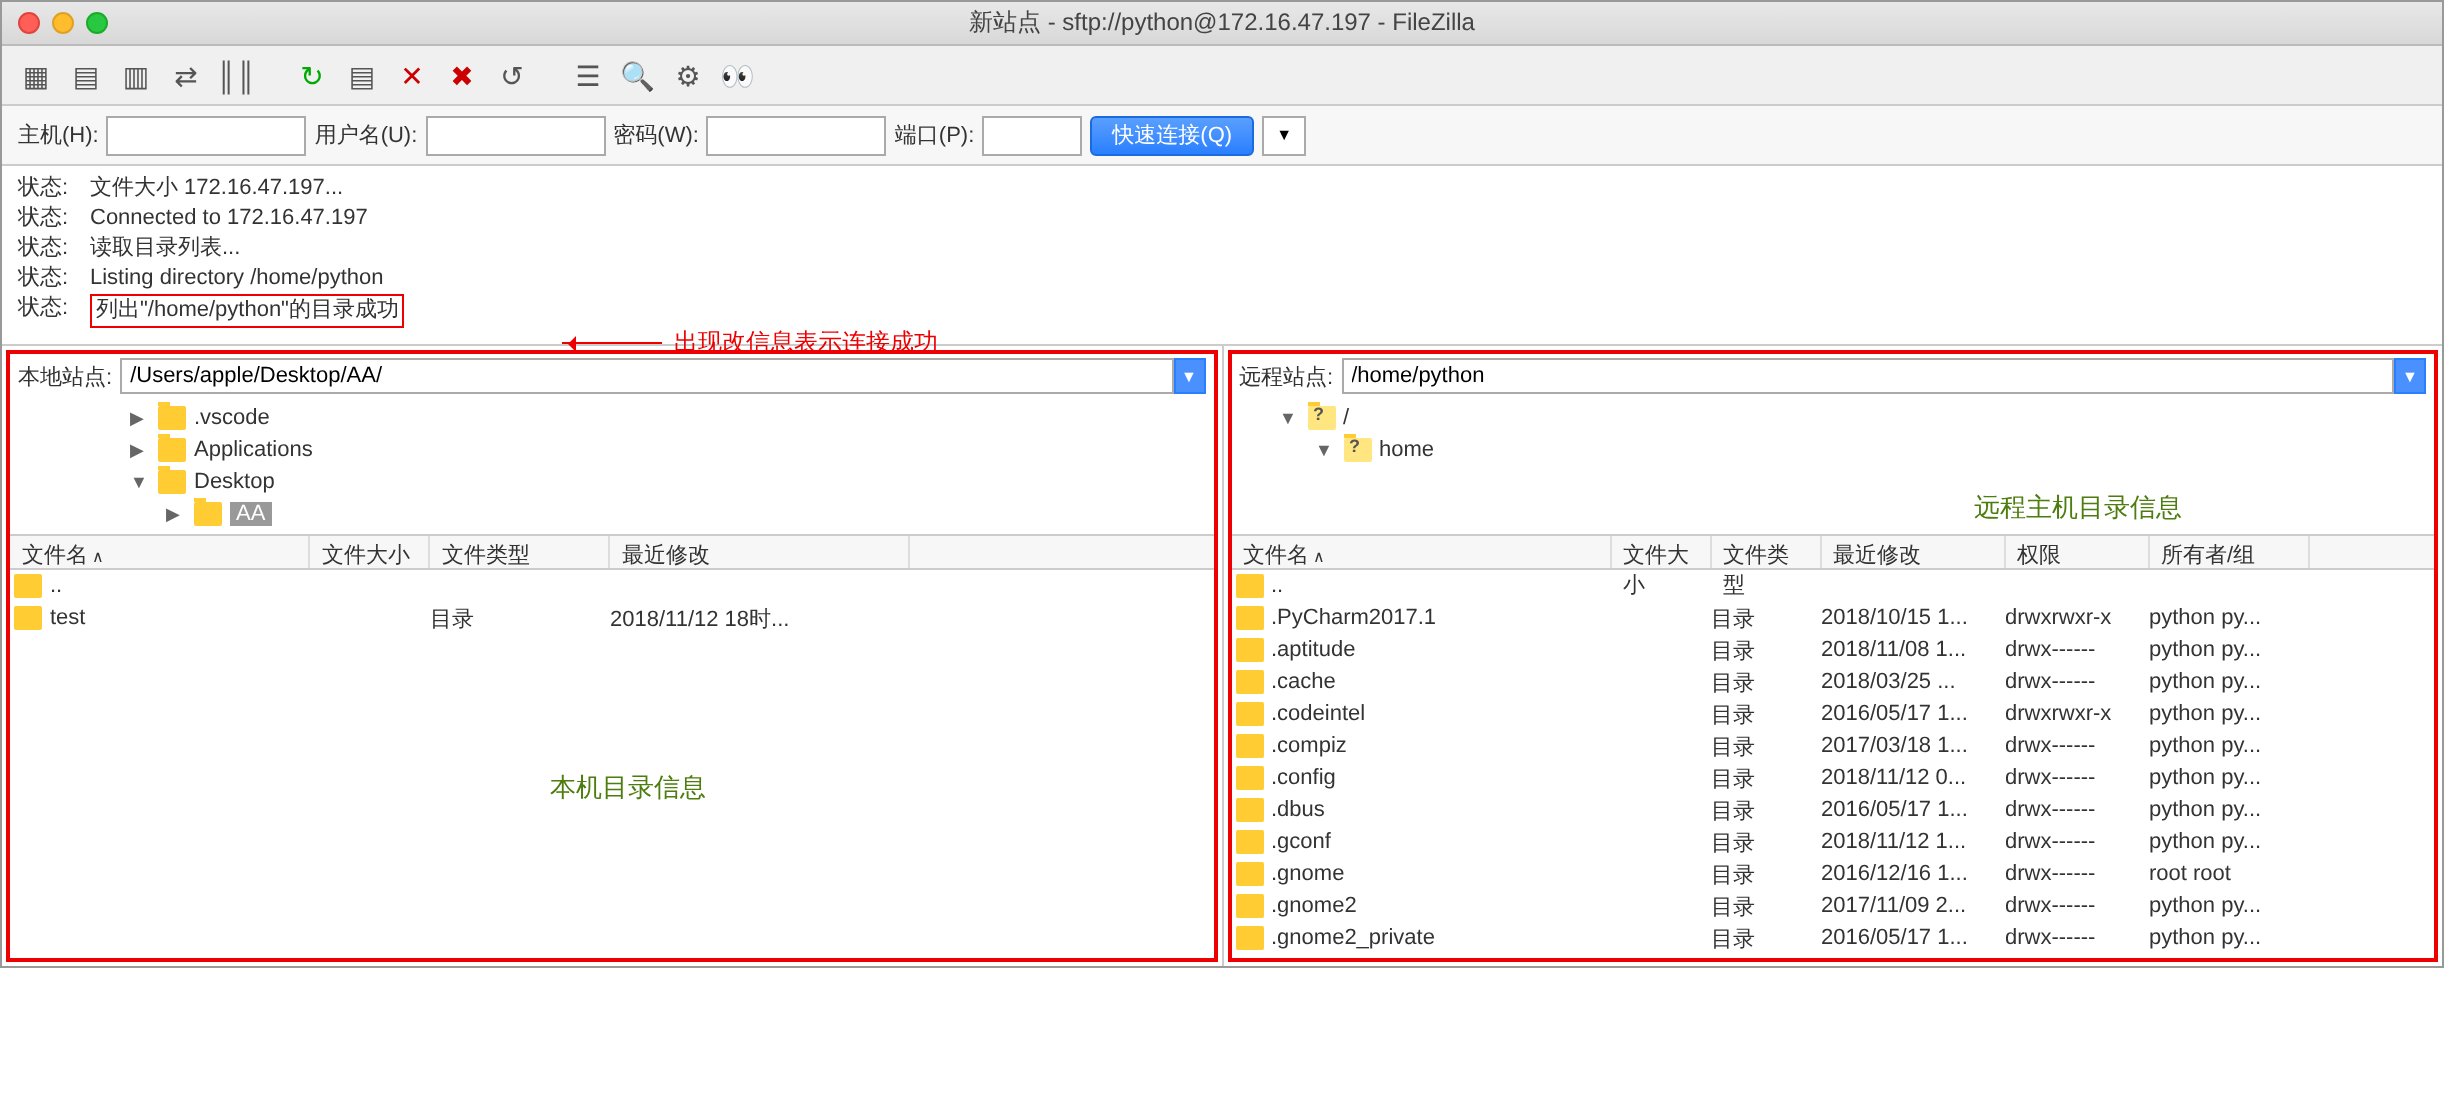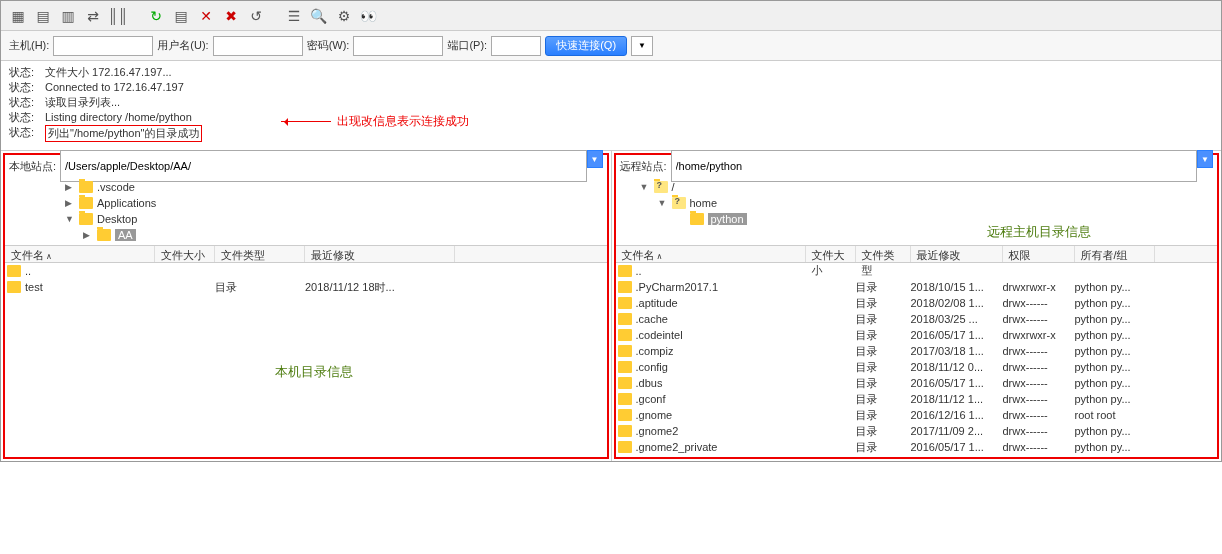--- a/index.html
+++ b/index.html
@@ -17,31 +17,31 @@
 .tsep { width: 10px; }
 .quickbar { height: 30px; background: #f7f7f7; border-bottom: 1px solid #ccc; display: flex; align-items: center; padding: 0 8px; gap: 4px; }
 .quickbar label { font-size: 11px; color: #333; }
 .quickbar input { height: 20px; border: 1px solid #aaa; padding: 0 4px; font-size: 11px; }
 .qbtn { height: 20px; padding: 0 10px; background: linear-gradient(#5a9fff,#2a7fff); color: #fff; border: 1px solid #1a6ae0; border-radius: 3px; font-size: 11px; }
 .ddbtn { height: 20px; width: 22px; border: 1px solid #aaa; background: #fff; font-size: 8px; }
 .log { height: 90px; padding: 4px 8px; position: relative; border-bottom: 1px solid #ccc; }
 .logline { display: flex; gap: 6px; line-height: 15px; }
 .logline .lab { width: 30px; }
 .boxed { border: 1px solid #e00; padding: 0 2px; }
-.annot { position: absolute; color: #e00; font-size: 12px; display: flex; align-items: center; }
+.annot { position: absolute; color: #e00; font-size: 12px; display: flex; align-items: center; margin-top: 28px; }
 .arrow { width: 50px; height: 1px; background: #e00; position: relative; margin-right: 6px; }
 .arrow::before { content: ''; position: absolute; left: -1px; top: -3px; border: 4px solid transparent; border-right-color: #e00; }
 .panels { display: flex; height: 310px; }
 .panel { flex: 1; display: flex; flex-direction: column; position: relative; }
 .panel.left { border-right: 1px solid #ccc; }
 .redbox { border: 2px solid #e00; margin: 2px; }
 .pathbar { height: 22px; display: flex; align-items: center; padding: 0 4px; gap: 4px; }
 .pathbar label { font-size: 11px; }
 .combo { flex: 1; display: flex; }
-.combo input { flex: 1; height: 32px; border: 1px solid #aaa; padding: 0 4px; font-size: 11px; }
+.combo input { flex: 1; height: 18px; border: 1px solid #aaa; padding: 0 4px; font-size: 11px; }
 .combo .cbtn { width: 16px; height: 18px; background: #4a90ff; color: #fff; border: 1px solid #2a7fff; font-size: 8px; display: flex; align-items: center; justify-content: center; }
 .tree { height: 68px; overflow: hidden; padding: 2px 4px; }
 .tnode { display: flex; align-items: center; height: 16px; gap: 4px; font-size: 11px; }
 .tri { width: 10px; font-size: 9px; color: #666; }
 .ficon { width: 14px; height: 12px; background: #fc3; border-radius: 1px; position: relative; }
 .ficon::before { content: ''; position: absolute; top: -2px; left: 0; width: 6px; height: 2px; background: #fc3; }
 .ficon.q { background: #ffe680; }
 .ficon.q::after { content: '?'; position: absolute; left: 3px; top: -1px; font-size: 9px; color: #555; font-weight: bold; }
 .sel { background: #999; color: #fff; padding: 0 3px; }
 .listhead { height: 18px; background: #f7f7f7; border-top: 1px solid #ccc; border-bottom: 1px solid #ccc; display: flex; font-size: 11px; }
@@ -53,20 +53,28 @@
 .frow > div { white-space: nowrap; overflow: hidden; text-overflow: ellipsis; }
 .panelannot { position: absolute; color: #4d7c0f; font-size: 13px; pointer-events: none; }
 .statusbar { height: 18px; border-top: 1px solid #ccc; display: flex; font-size: 11px; }
 .statusbar > div { padding: 2px 6px; }
 .statusbar > div:first-child { flex: 1; border-right: 1px solid #ccc; }
 </style>
 </head>
 <body>
 
 <div class="window">
+  <div class="titlebar">
+    <div class="traffic">
+      <div class="tl r"></div>
+      <div class="tl y"></div>
+      <div class="tl g"></div>
+    </div>
+    <div class="title">新站点 - sftp://python@172.16.47.197 - FileZilla</div>
+  </div>
 
   <div class="toolbar">
     <div class="tbtn">▦</div>
     <div class="tbtn">▤</div>
     <div class="tbtn">▥</div>
     <div class="tbtn">⇄</div>
     <div class="tbtn">║║</div>
     <div class="tsep"></div>
     <div class="tbtn" style="color:#0a0">↻</div>
     <div class="tbtn">▤</div>
@@ -192,25 +200,20 @@
         <div class="tnode" style="padding-left: 20px;">
               <span class="tri">▼</span>
               <span class="ficon q"></span>
               <span>/</span>
             </div>
             <div class="tnode" style="padding-left: 38px;">
               <span class="tri">▼</span>
               <span class="ficon q"></span>
               <span>home</span>
             </div>
-            <div class="tnode" style="padding-left: 56px;">
-              <span class="tri"></span>
-              <span class="ficon "></span>
-              <span class="sel">python</span>
-            </div>
           </div>
         <div class="panelannot" style="right:130px; top:72px">远程主机目录信息</div>
         <div class="listhead" id="rhead">
             <div style="width: 190px;">文件名<span class="sortcaret">∧</span></div>
             <div style="width: 50px;">文件大小</div>
             <div style="width: 55px;">文件类型</div>
             <div style="width: 92px;">最近修改</div>
             <div style="width: 72px;">权限</div>
             <div style="width: 80px;">所有者/组</div>
           </div>
@@ -228,21 +231,21 @@
               <div style="width:50px"></div>
               <div style="width:55px">目录</div>
               <div style="width:92px">2018/10/15 1...</div>
               <div style="width:72px">drwxrwxr-x</div>
               <div style="width:80px">python py...</div>
             </div>
             <div class="frow">
               <div style="width:190px;display:flex;align-items:flex-start"><span class="ficon ic"></span>.aptitude</div>
               <div style="width:50px"></div>
               <div style="width:55px">目录</div>
-              <div style="width:92px">2018/02/08 1...</div>
+              <div style="width:92px">2018/11/08 1...</div>
               <div style="width:72px">drwx------</div>
               <div style="width:80px">python py...</div>
             </div>
             <div class="frow">
               <div style="width:190px;display:flex;align-items:center"><span class="ficon ic"></span>.cache</div>
               <div style="width:50px"></div>
               <div style="width:55px">目录</div>
               <div style="width:92px">2018/03/25 ...</div>
               <div style="width:72px">drwx------</div>
               <div style="width:80px">python py...</div>

